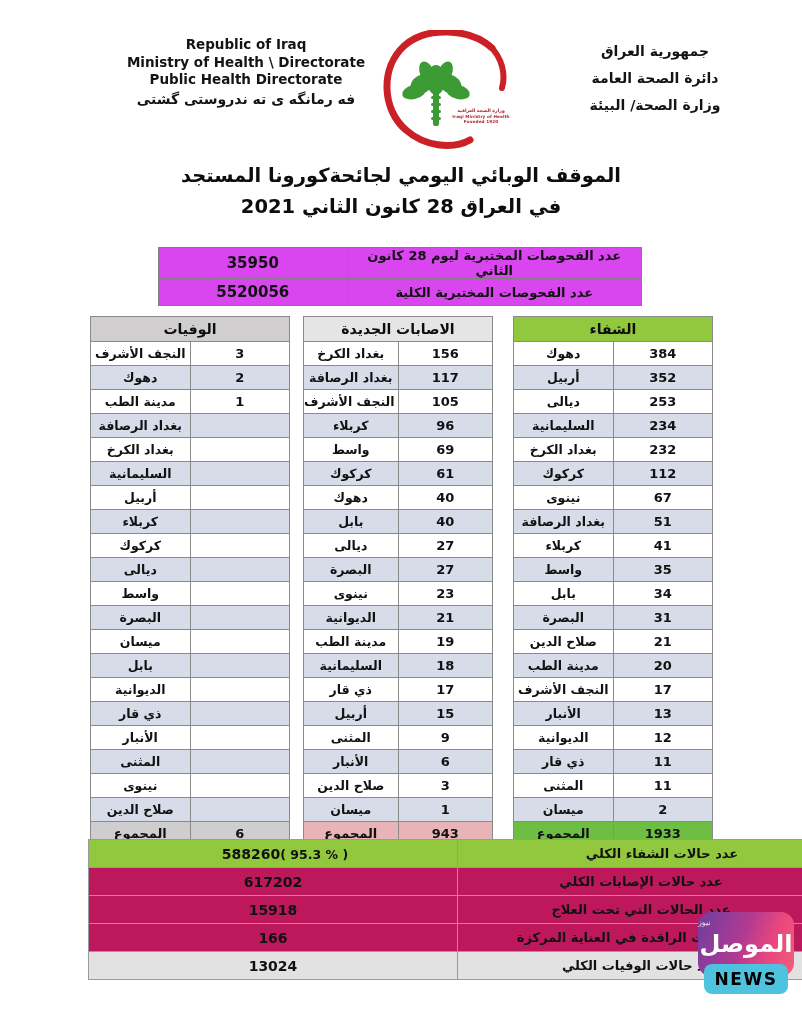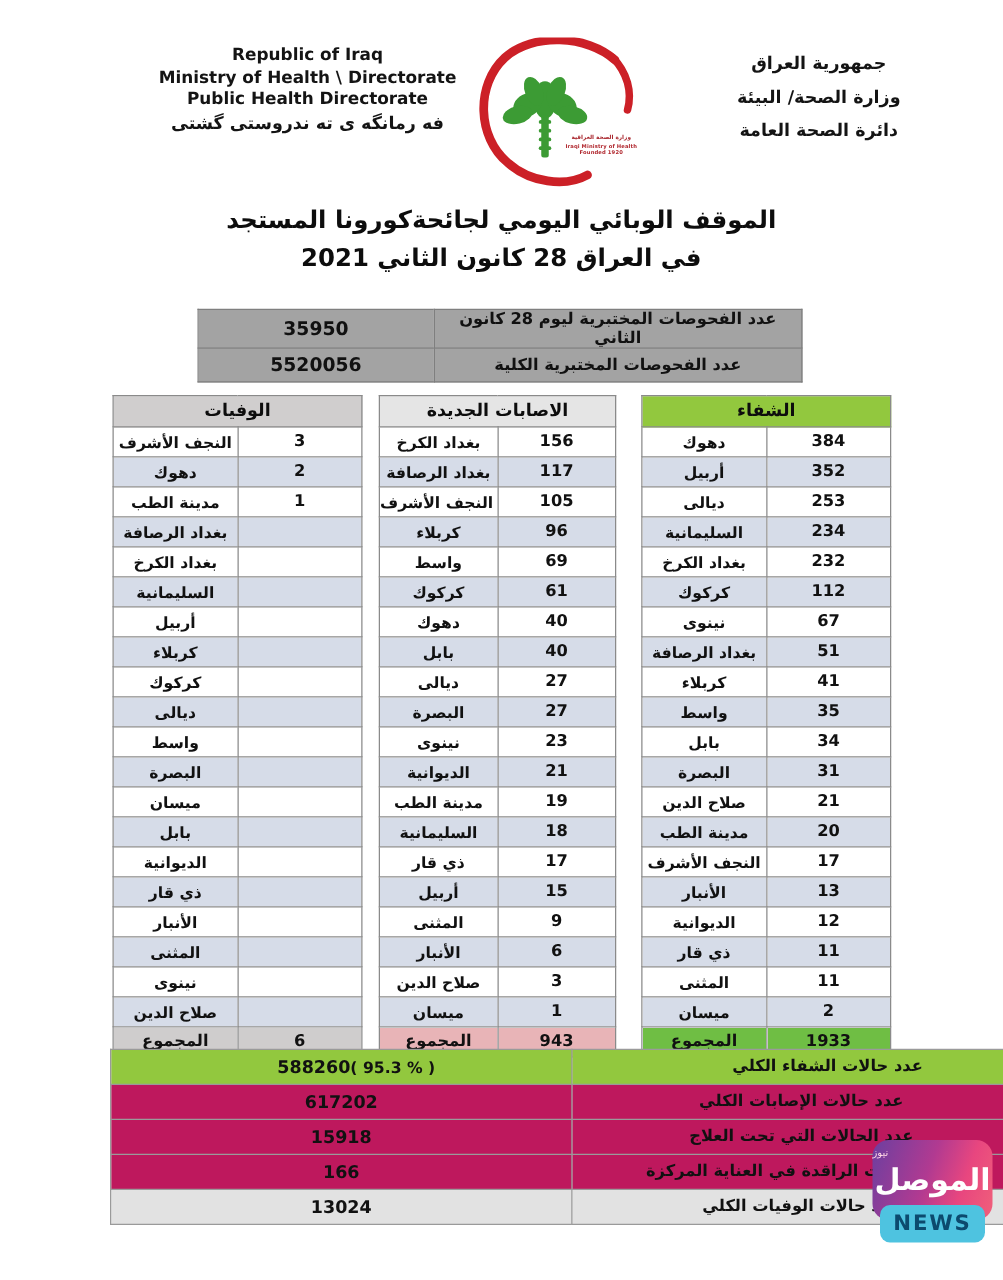--- a/index.html
+++ b/index.html
@@ -128,21 +128,21 @@
     direction: rtl;
   }
   .tests-table td {
     border: 1px solid #7f7f7f;
     height: 26px;
     font-family: "DejaVu Sans", sans-serif;
     font-weight: bold;
     font-size: 13px;
     color: #111;
     padding: 0 8px;
-    background: #a3a3a3;
+    background: #d946ef;
   }
   .tests-table td.lbl {
     width: 300px;
     text-align: center;
   }
   .tests-table td.val {
     width: 182px;
     text-align: center;
     font-size: 15px;
     direction: ltr;
@@ -281,21 +281,21 @@
     direction: rtl;
   }
   .wm-news {
     position: absolute;
     top: 52px;
     left: 6px;
     width: 84px;
     height: 30px;
     border-radius: 8px;
     background: #4ec3e0;
-    color: #0c4a6e;
+    color: #000000;
     font-family: "DejaVu Sans", "Liberation Sans", sans-serif;
     font-weight: bold;
     font-size: 17px;
     letter-spacing: 1.5px;
     display: flex;
     align-items: center;
     justify-content: center;
     direction: ltr;
   }
 </style>
@@ -334,22 +334,22 @@
       </svg>
       <div class="logo-txt">
         <span class="t1">وزارة الصحة العراقية</span>
         <span class="t2">Iraqi Ministry of Health</span>
         <span class="t3">Founded 1920</span>
       </div>
     </div>
 
     <div class="hdr-right">
       <div class="ln">جمهورية العراق</div>
+      <div class="ln">دائرة الصحة العامة</div>
       <div class="ln">وزارة الصحة/ البيئة</div>
-      <div class="ln">دائرة الصحة العامة</div>
     </div>
   </div>
 
   <div class="title">
     <div class="t-line">الموقف الوبائي اليومي لجائحةكورونا المستجد</div>
     <div class="t-line">في العراق  28  كانون الثاني 2021</div>
   </div>
 
   <table class="tests-table">
     <tbody>

